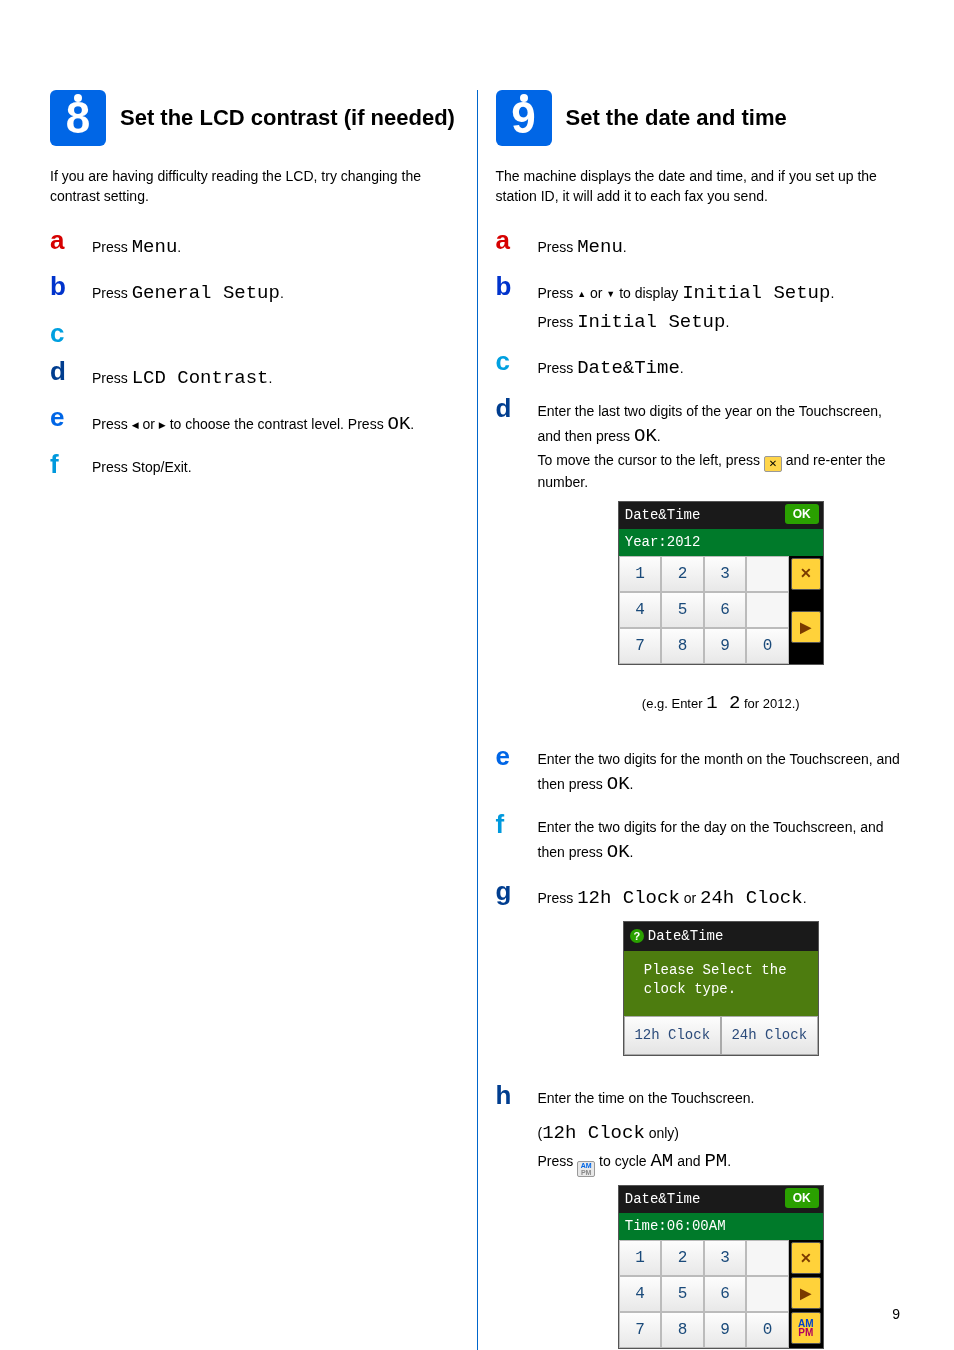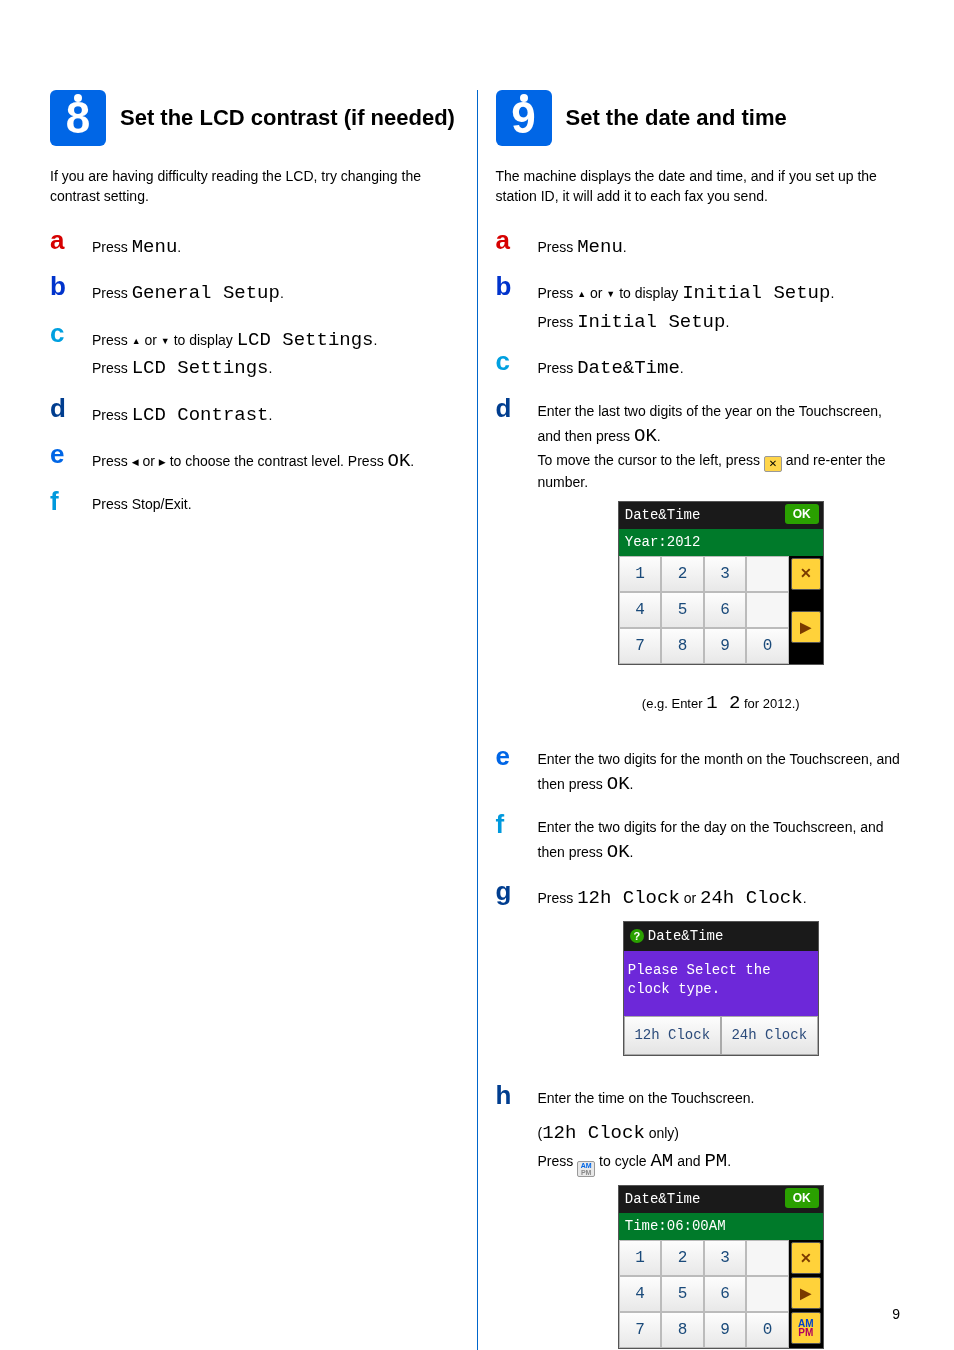--- a/index.html
+++ b/index.html
@@ -232,24 +232,24 @@
     gap: 4px;
   }
   .q-badge {
     width: 14px; height: 14px; border-radius: 50%;
     background: #2aa000; color: #fff;
     font-family: Arial, sans-serif;
     font-size: 11px; font-weight: 700;
     display: inline-flex; align-items: center; justify-content: center;
   }
   .lcd2-msg {
-    background: #6d28d9;
-    color: #fff;
-    font-size: 14px;
-    padding: 10px 8px 16px 4px;
+    background: #4d7c0f;
+    color: #fff;
+    font-size: 14px;
+    padding: 10px 8px 16px 20px;
     line-height: 1.4;
   }
   .lcd2-btns {
     display: flex;
   }
   .lcd2-btn {
     flex: 1;
     background: linear-gradient(#fdfdfd,#e4e4e4);
     border: 1px solid #aaa;
     color: #2a4a7a;
@@ -285,24 +285,20 @@
         </div>
       </li>
       <li class="step">
         <div class="step-letter lb">b</div>
         <div class="step-body">
           <span>Press </span><span class="mono">General Setup</span><span>.</span>
         </div>
       </li>
       <li class="step">
         <div class="step-letter lc">c</div>
-        <div class="step-body">
-          <span>Press </span><span class="arrow-up"></span><span> or </span><span class="arrow-down"></span><span> to display </span><span class="mono">LCD Settings</span><span>.</span><br>
-          <span>Press </span><span class="mono">LCD Settings</span><span>.</span>
-        </div>
       </li>
       <li class="step">
         <div class="step-letter ld">d</div>
         <div class="step-body">
           <span>Press </span><span class="mono">LCD Contrast</span><span>.</span>
         </div>
       </li>
       <li class="step">
         <div class="step-letter le">e</div>
         <div class="step-body">

